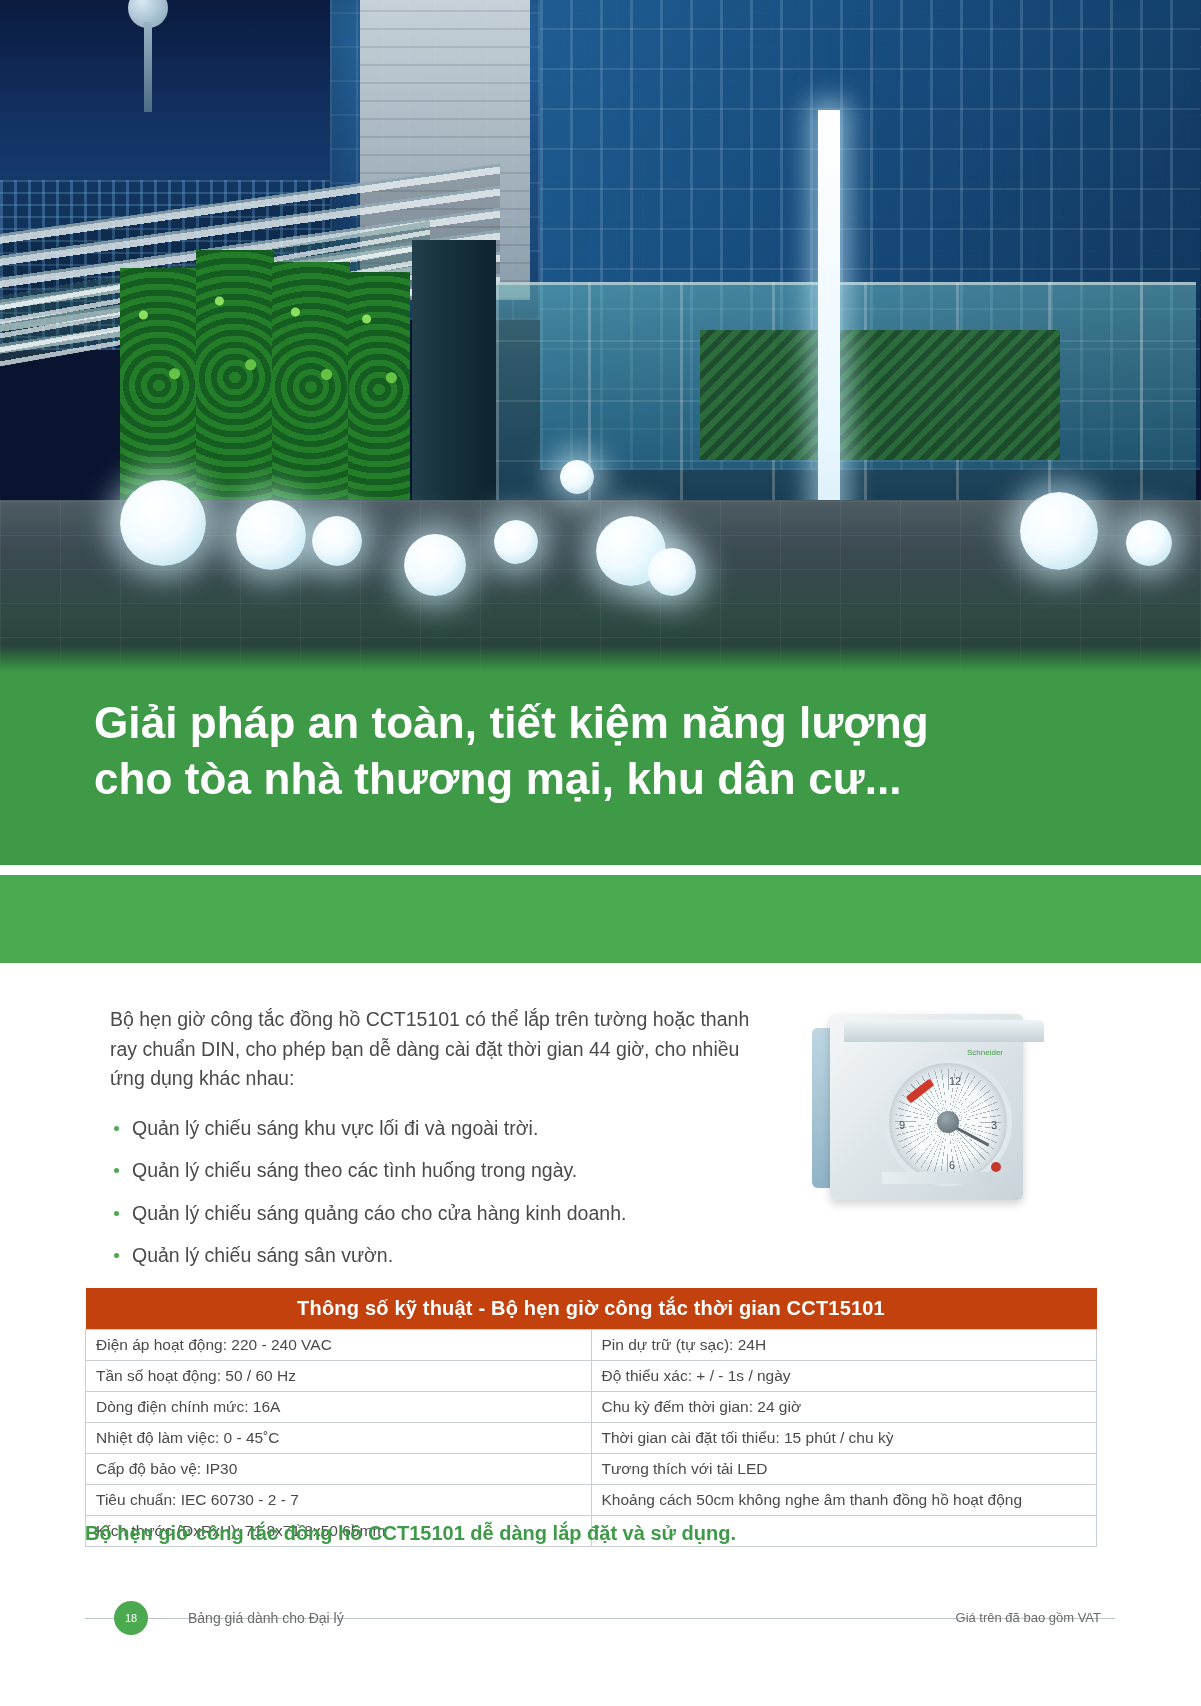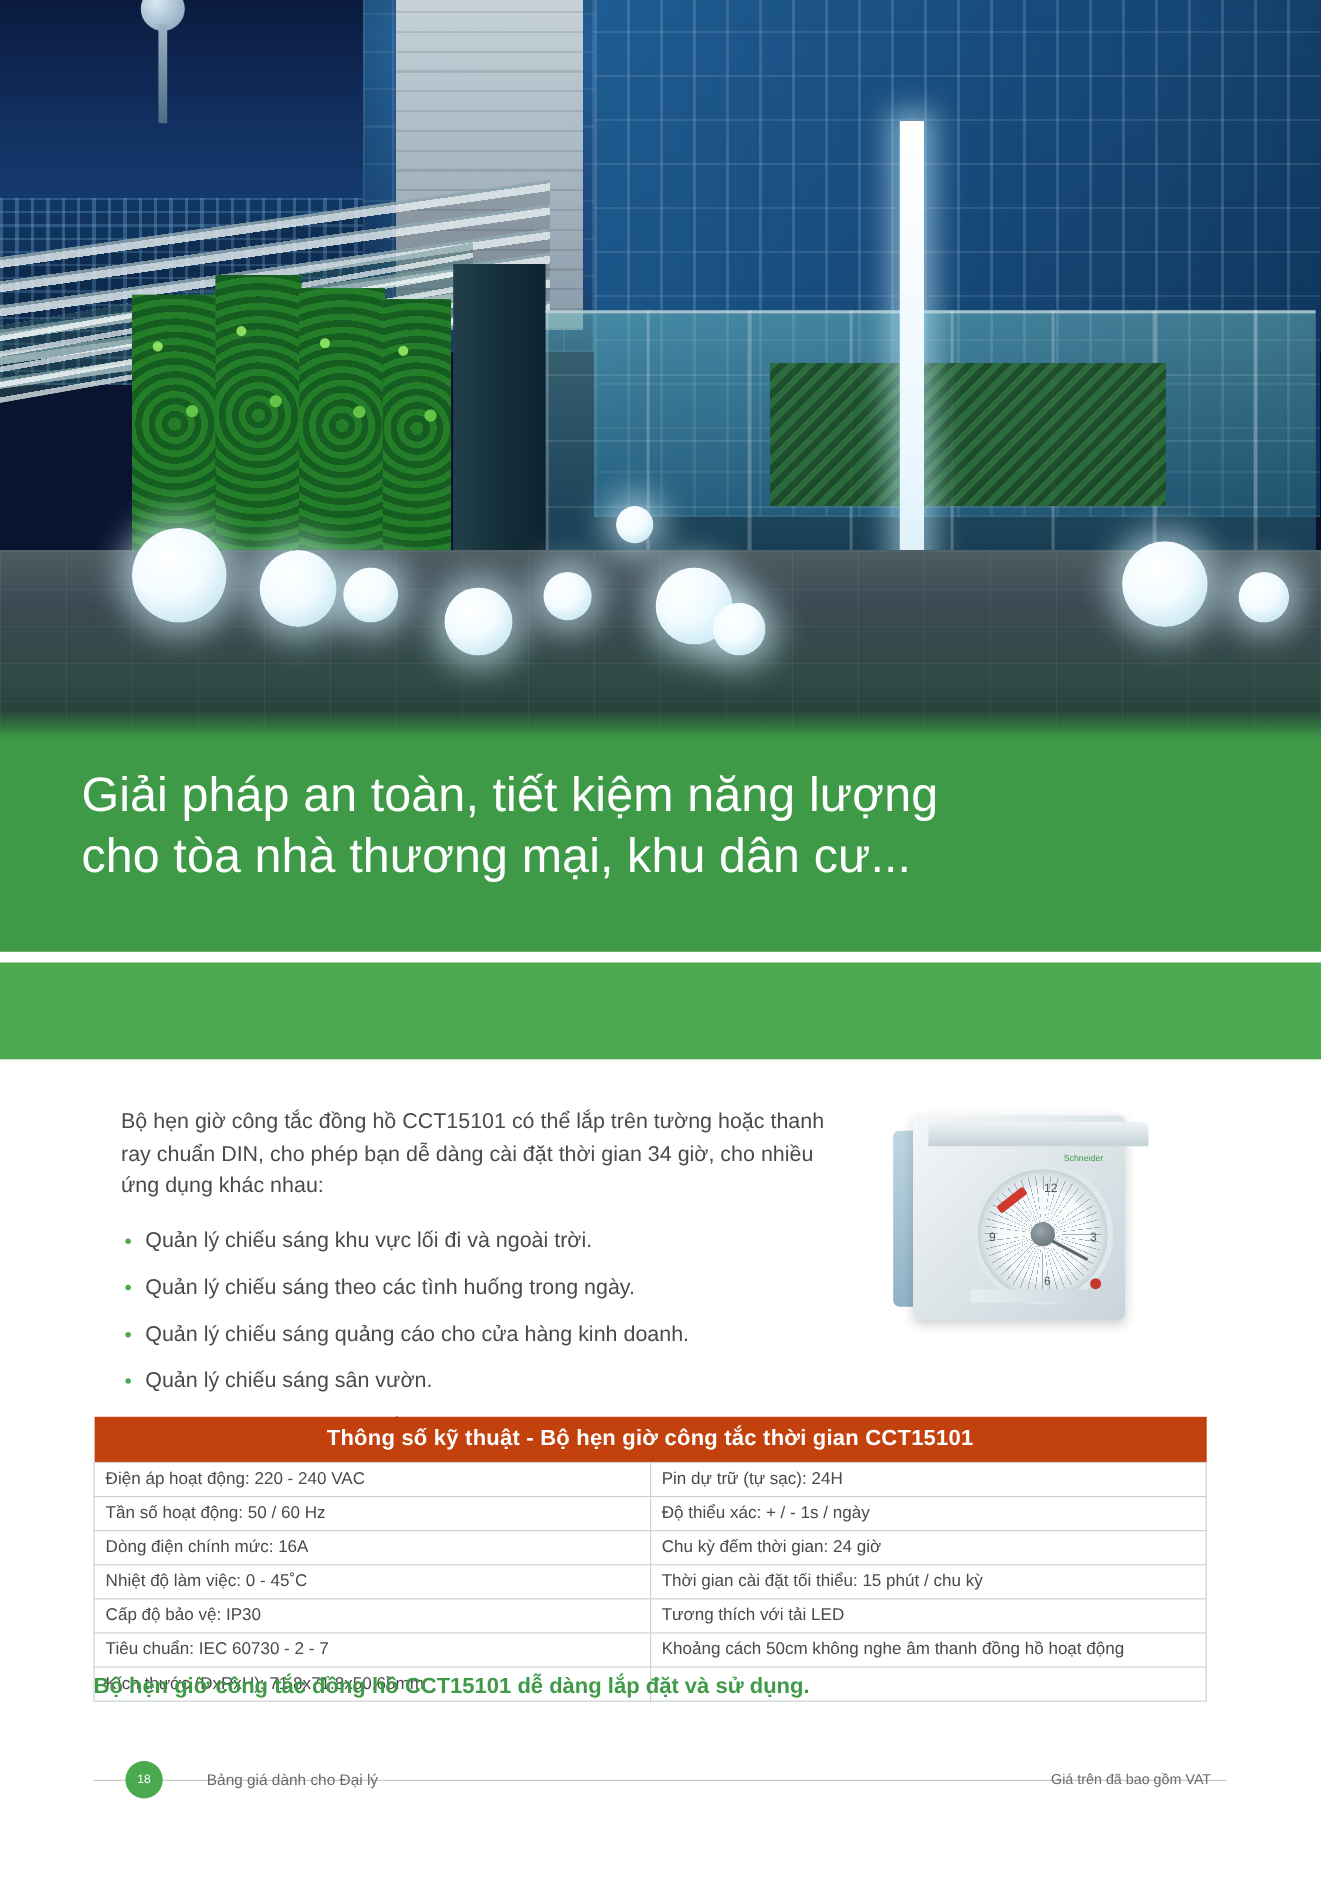--- a/index.html
+++ b/index.html
@@ -151,25 +151,25 @@
   
   .headline-band {
     position: absolute; left: 0; top: 645px; width: 1201px; height: 220px;
     background: linear-gradient(180deg, rgba(63,150,70,0.0) 0%, #3d9a47 12%, #3d9a47 100%);
   }
   .headline-band-solid {
     position: absolute; left: 0; top: 672px; width: 1201px; height: 193px;
     background: #3f9a48;
   }
   .headline {
-    position: absolute; left: 74px; top: 695px; width: 1040px;
+    position: absolute; left: 94px; top: 695px; width: 1040px;
     color: #ffffff;
     font-size: 44px;
     line-height: 1.28;
-    font-weight: 400;
+    font-weight: 700;
     letter-spacing: .1px;
   }
   .green-divider {
     position: absolute; left: 0; top: 875px; width: 1201px; height: 88px;
     background: #4ba94f;
   }
 
   
   .intro {
     position: absolute; left: 110px; top: 1005px; width: 660px;
@@ -351,21 +351,21 @@
   <div class="headline-band-solid"></div>
   <div class="headline">
     <div>Giải pháp an toàn, tiết kiệm năng lượng</div>
     <div>cho tòa nhà thương mại, khu dân cư...</div>
   </div>
 
   <div class="green-divider">
     
   </div>
 
-  <p class="intro">Bộ hẹn giờ công tắc đồng hồ CCT15101 có thể lắp trên tường hoặc thanh ray chuẩn DIN, cho phép bạn dễ dàng cài đặt thời gian 34 giờ, cho nhiều ứng dụng khác nhau:</p>
+  <p class="intro">Bộ hẹn giờ công tắc đồng hồ CCT15101 có thể lắp trên tường hoặc thanh ray chuẩn DIN, cho phép bạn dễ dàng cài đặt thời gian 44 giờ, cho nhiều ứng dụng khác nhau:</p>
 
   <ul class="bullets">
     <li>Quản lý chiếu sáng khu vực lối đi và ngoài trời.</li>
     <li>Quản lý chiếu sáng theo các tình huống trong ngày.</li>
     <li>Quản lý chiếu sáng quảng cáo cho cửa hàng kinh doanh.</li>
     <li>Quản lý chiếu sáng sân vườn.</li>
     <li>Lập trình bơm nước cho hồ bơi, tưới tiêu...</li>
   </ul>
 
   <div class="product">

